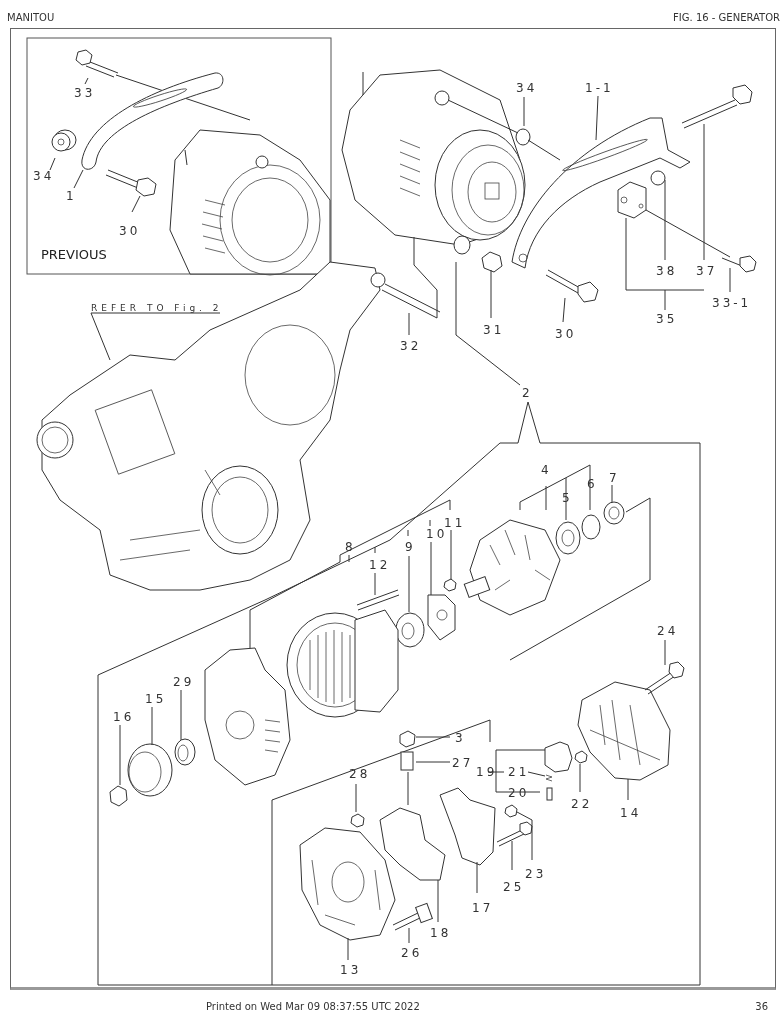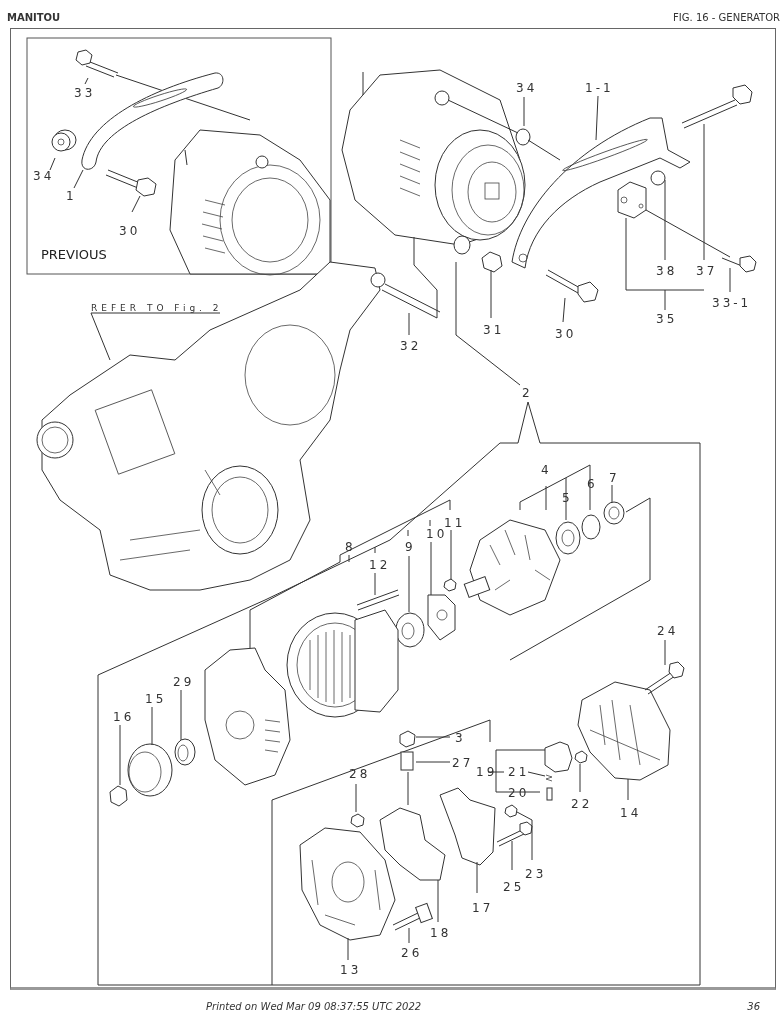--- a/index.html
+++ b/index.html
@@ -1,23 +1,23 @@
 <!DOCTYPE html>
 <html><head>
 <meta charset="utf-8">
 <style>
   html, body { margin:0; padding:0; background:#ffffff; }
   body { width:784px; height:1024px; position:relative; overflow:hidden; font-family:"DejaVu Sans", sans-serif; color:#222; }
   .hdr { position:absolute; top:12px; font-size:10px; color:#333; }
-  .hdr-left { left:7px;font-weight:bold; }
+  .hdr-left { left:7px; }
   .hdr-right { right:4px; }
   .frame { position:absolute; left:10px; top:28px; width:766px; height:962px; border:1px solid #666; border-bottom:3px solid #999; box-sizing:border-box; }
-  .footer { position:absolute; top:1001px; font-size:10px; color:#333;font-style:italic; }
+  .footer { position:absolute; top:1001px; font-size:10px; color:#333; }
   .footer-printed { left:206px; }
-  .footer-page { right:24px; }
+  .footer-page { right:16px; }
   svg.drawing { position:absolute; left:0; top:0; }
   .lbl { font-family:"DejaVu Sans", sans-serif; font-size:12px; fill:#333; letter-spacing:3px; }
   .lbl-prev { font-family:"DejaVu Sans", sans-serif; font-size:13px; fill:#222; }
   .lbl-ref { font-family:"DejaVu Sans", sans-serif; font-size:9px; fill:#333; letter-spacing:4px; }
   .ln { stroke:#333; stroke-width:1; fill:none; }
   .part { stroke:#333; stroke-width:1; fill:#fff; }
   .partf { stroke:#444; stroke-width:0.8; fill:none; }
 </style>
 </head>
 <body>

